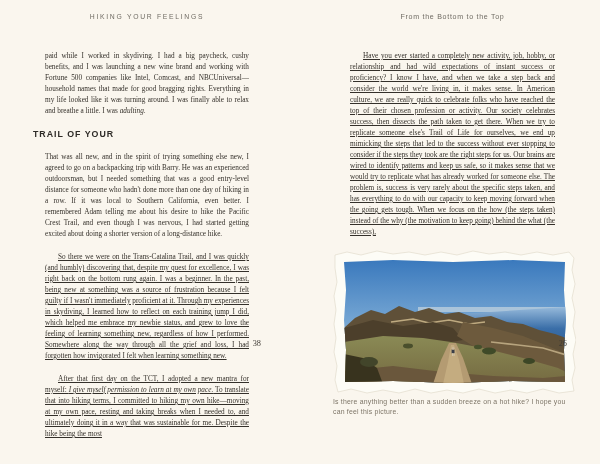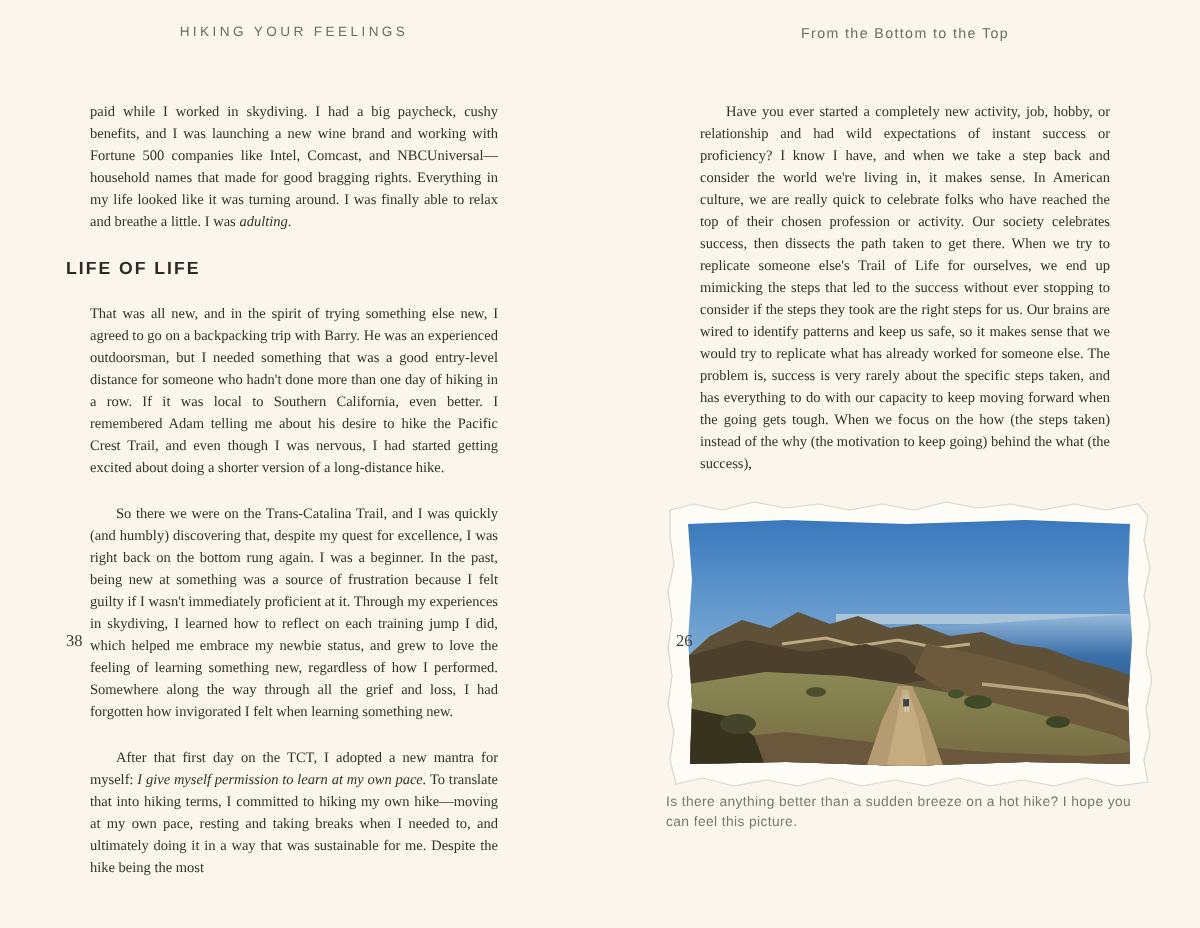--- a/index.html
+++ b/index.html
@@ -19,31 +19,31 @@
   }
   .page.left  .running-head { font-size:6.8px; letter-spacing:1.7px; }
   .page.right .running-head { font-size:7.1px; letter-spacing:0.7px; }
 
   .body-text {
     position:absolute; top:39px; left:0; right:0;
     font-size:7.25px; line-height:11px; text-align:justify;
     color:#34302a;
   }
   .body-text p { margin:12px; }
-  .body-text p.indent { text-indent:13px; }
+  .body-text p.indent { text-indent:13px;text-decoration:underline; }
   .body-text em { font-style:italic; }
 
   .section-heading {
     font-family:"Liberation Sans", sans-serif;
     font-size:8.8px; font-weight:bold; letter-spacing:1.0px;
     color:#2e2b27; margin:12px 0 6px 0; text-align:left;
   }
 
   .folio {
-    position:absolute; bottom:31px; left:0; right:0; text-align:left;
+    position:absolute; bottom:8px; left:0; right:0; text-align:right;
     font-size:8.3px; color:#403c36;
   }
 
   figure.photo-block { margin:10px 0 0 -5px; padding:0; width:243px; }
   figure.photo-block svg { display:block; }
   figcaption {
     font-family:"Liberation Sans", sans-serif;
     font-size:6.9px; line-height:9.5px; letter-spacing:0.2px;
     color:#7e7668; margin-top:3px; text-align:left;
   }
@@ -52,21 +52,21 @@
 <body>
 
 <div class="spread">
 
   <section class="page left">
     <div class="running-head">HIKING YOUR FEELINGS</div>
 
     <div class="body-text">
       <p><span>paid while I worked in skydiving. I had a big paycheck, cushy benefits, and I was launching a new wine brand and working with Fortune 500 companies like Intel, Comcast, and NBCUniversal—household names that made for good bragging rights. Everything in my life looked like it was turning around. I was finally able to relax and breathe a little. I was </span><em>adulting</em><span>.</span></p>
 
-      <h2 class="section-heading">LIFE OF LIFE</h2>
+      <h2 class="section-heading">TRAIL OF YOUR</h2>
 
       <p>That was all new, and in the spirit of trying something else new, I agreed to go on a backpacking trip with Barry. He was an experienced outdoorsman, but I needed something that was a good entry-level distance for someone who hadn't done more than one day of hiking in a row. If it was local to Southern California, even better. I remembered Adam telling me about his desire to hike the Pacific Crest Trail, and even though I was nervous, I had started getting excited about doing a shorter version of a long-distance hike.</p>
       <p class="indent">So there we were on the Trans-Catalina Trail, and I was quickly (and humbly) discovering that, despite my quest for excellence, I was right back on the bottom rung again. I was a beginner. In the past, being new at something was a source of frustration because I felt guilty if I wasn't immediately proficient at it. Through my experiences in skydiving, I learned how to reflect on each training jump I did, which helped me embrace my newbie status, and grew to love the feeling of learning something new, regardless of how I performed. Somewhere along the way through all the grief and loss, I had forgotten how invigorated I felt when learning something new.</p>
       <p class="indent"><span>After that first day on the TCT, I adopted a new mantra for myself: </span><em>I give myself permission to learn at my own pace.</em><span> To translate that into hiking terms, I committed to hiking my own hike—moving at my own pace, resting and taking breaks when I needed to, and ultimately doing it in a way that was sustainable for me. Despite the hike being the most</span></p>
     </div>
 
     <div class="folio">38</div>
   </section>
 
   <section class="page right">

